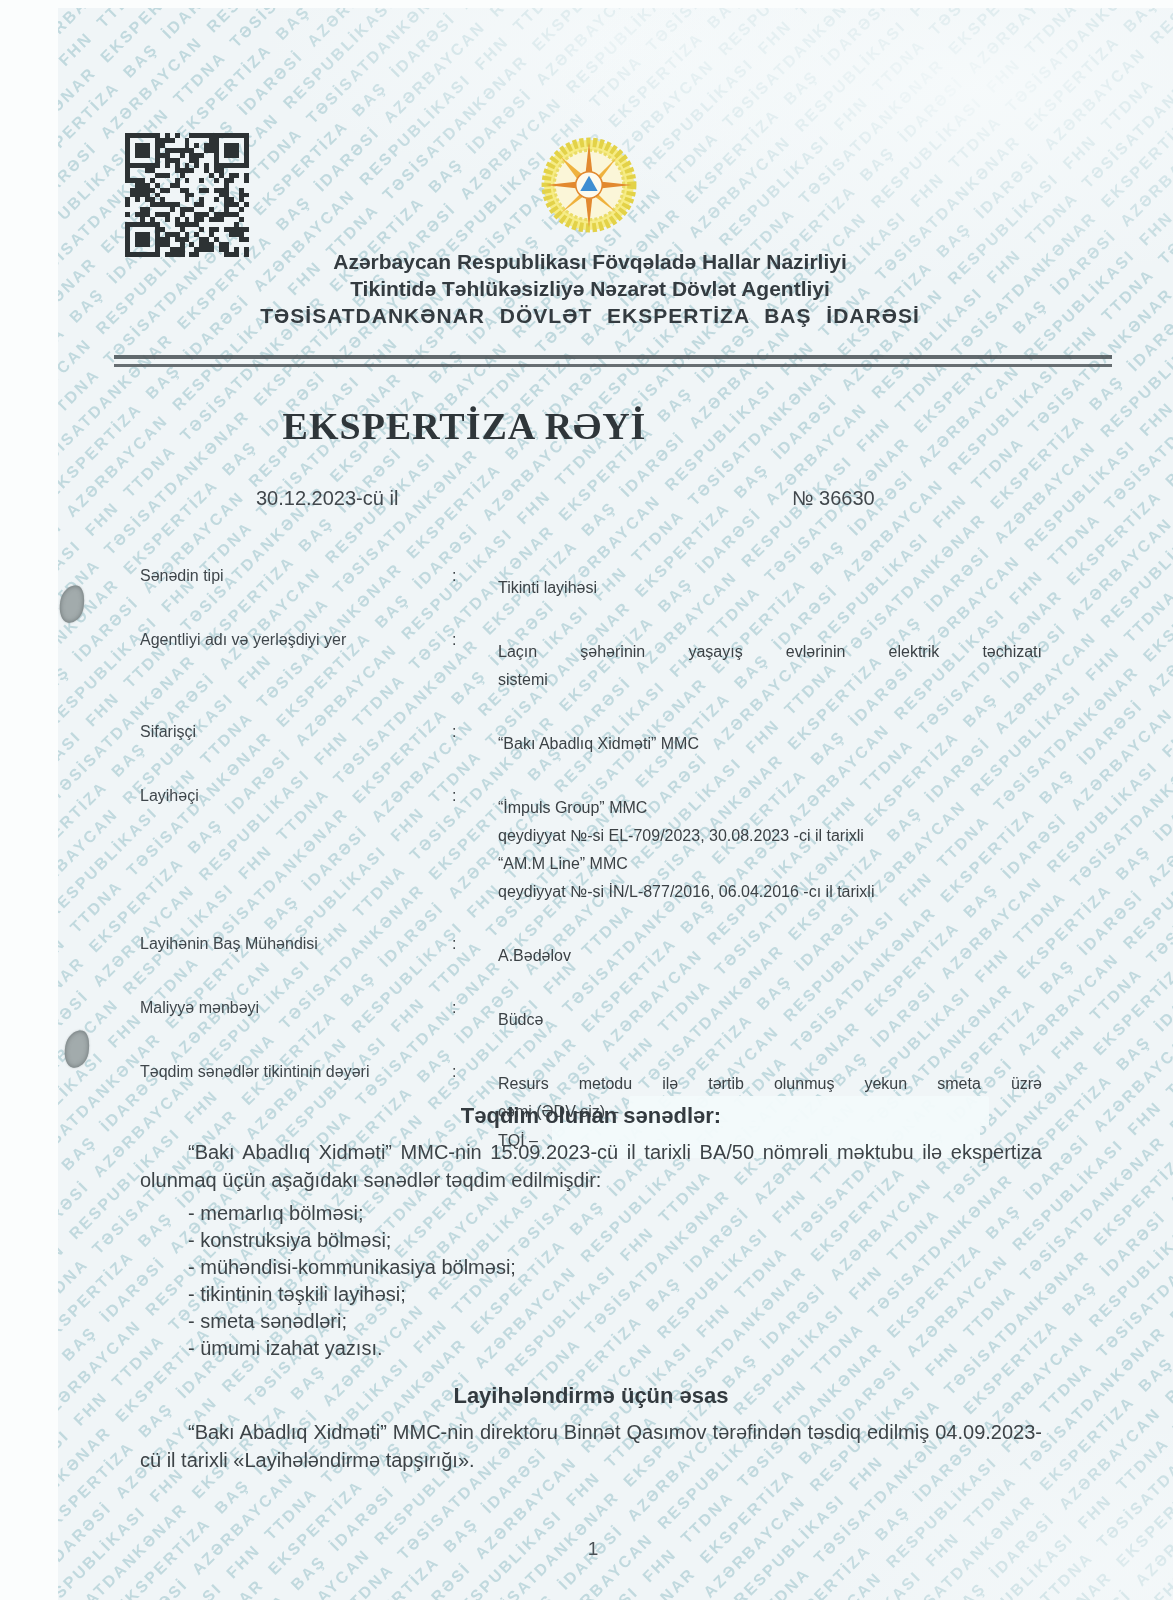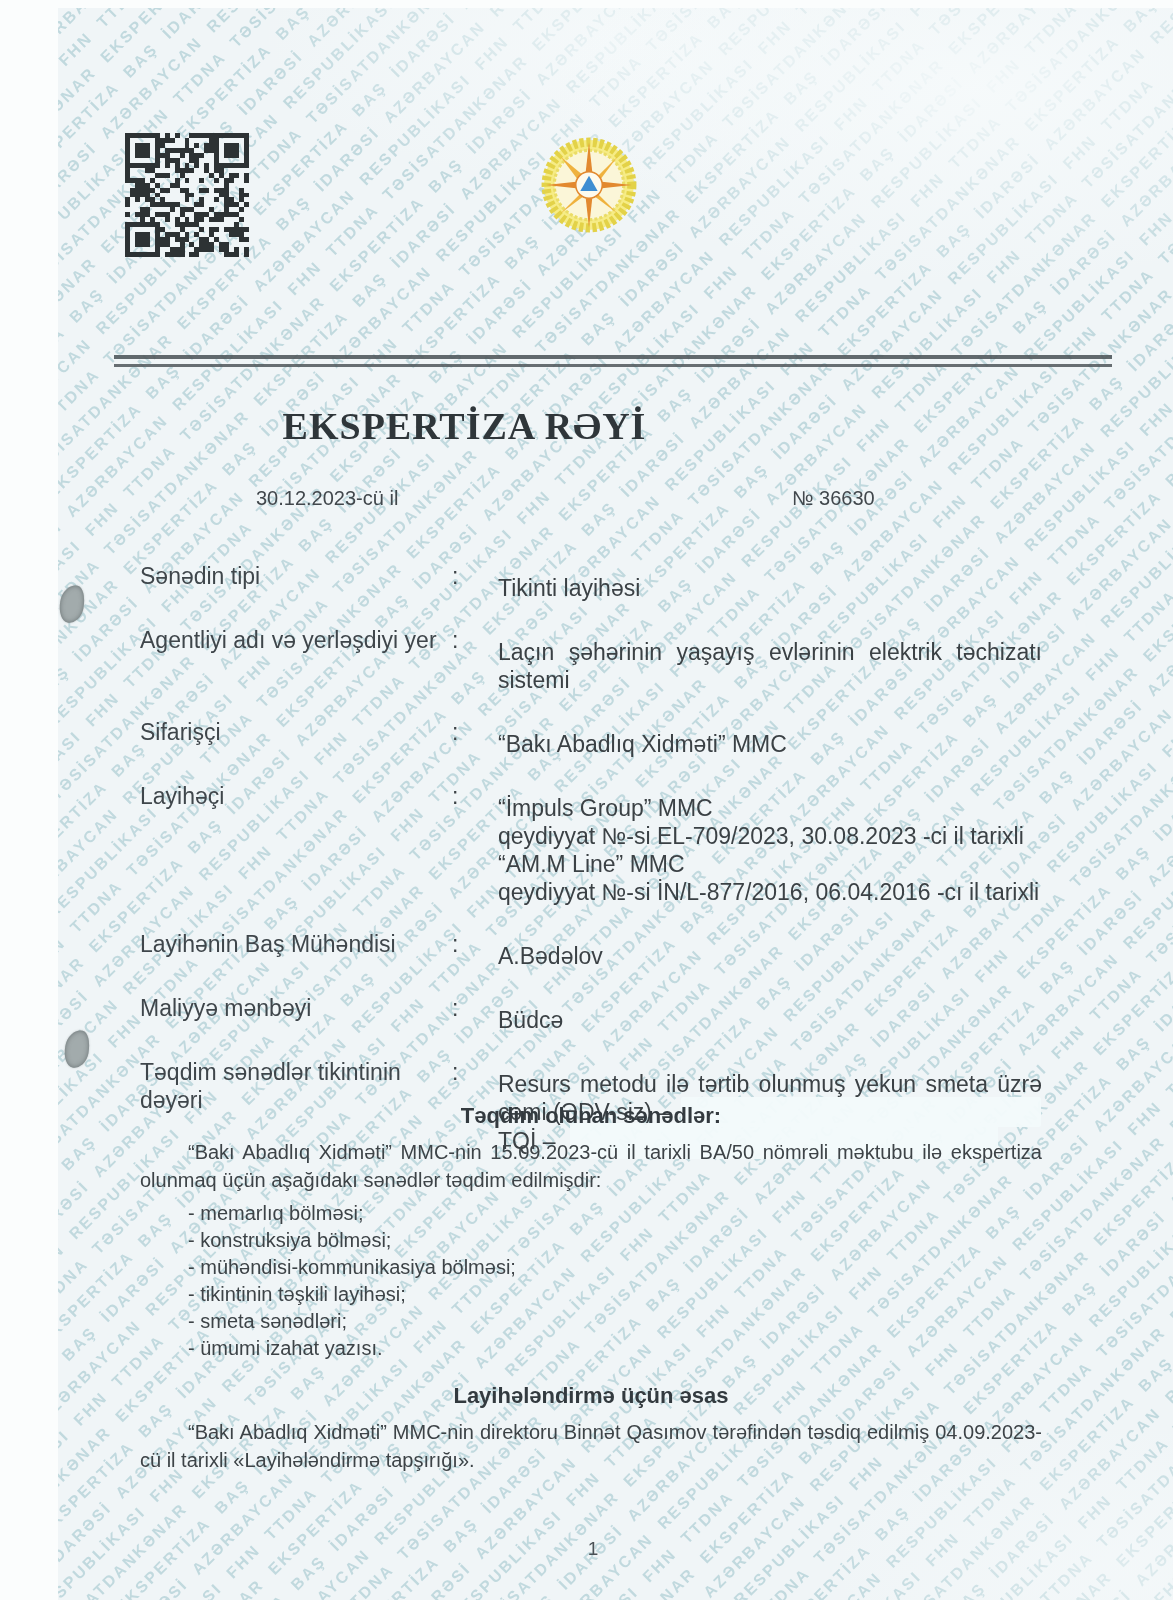--- a/index.html
+++ b/index.html
@@ -65,21 +65,21 @@
     position:absolute;left:0;top:404px;width:929px;
     text-align:center;
     font-family:"Liberation Serif","DejaVu Serif",serif;
     font-weight:bold;font-size:38px;letter-spacing:1px;color:#2f363a;
   }
 
   .meta{position:absolute;left:0;top:487px;width:1173px;font-size:20px;color:#41474c;}
   .meta .date{position:absolute;left:256px;}
   .meta .number{position:absolute;left:792px;}
 
-  .fields{position:absolute;left:140px;top:562px;width:902px;font-size:23px;line-height:28px;}
+  .fields{position:absolute;left:140px;top:562px;width:902px;font-size:16px;line-height:28px;}
   .frow{display:grid;grid-template-columns:312px 46px 1fr;margin-bottom:24px;}
   .flabel{color:#3f464b;}
   .fcolon{text-align:left;}
   .fvalue{color:#3b4145;margin-top:12px;}
   .just{text-align:justify;text-align-last:justify;}
   .redact{
     display:inline-block;vertical-align:middle;
     background:rgba(243,250,251,0.96);
     border-radius:2px;
   }
@@ -758,20 +758,25 @@
     <g fill="#efb23e">
       <polygon points="22,22 46,42 50,50 40,46"></polygon>
       <polygon points="78,22 58,42 50,50 60,46"></polygon>
       <polygon points="22,78 42,58 50,50 46,60"></polygon>
       <polygon points="78,78 58,58 50,50 54,60"></polygon>
     </g>
     <circle cx="50" cy="50" r="13" fill="#fdfbee" stroke="#e2892f" stroke-width="1.5"></circle>
     <polygon points="50,41 41.5,56 58.5,56" fill="#3e8ed2"></polygon>
   </svg>
 
+  <div class="header-text">
+    <div>Azərbaycan Respublikası Fövqəladə Hallar Nazirliyi</div>
+    <div>Tikintidə Təhlükəsizliyə Nəzarət Dövlət Agentliyi</div>
+    <div class="dept">TƏSİSATDANKƏNAR DÖVLƏT EKSPERTİZA BAŞ İDARƏSİ</div>
+  </div>
 
   <div class="rule"></div>
 
   <div class="title">EKSPERTİZA RƏYİ</div>
 
   <div class="meta">
     <span class="date">30.12.2023-cü il</span>
     <span class="number">№ 36630</span>
   </div>
 

